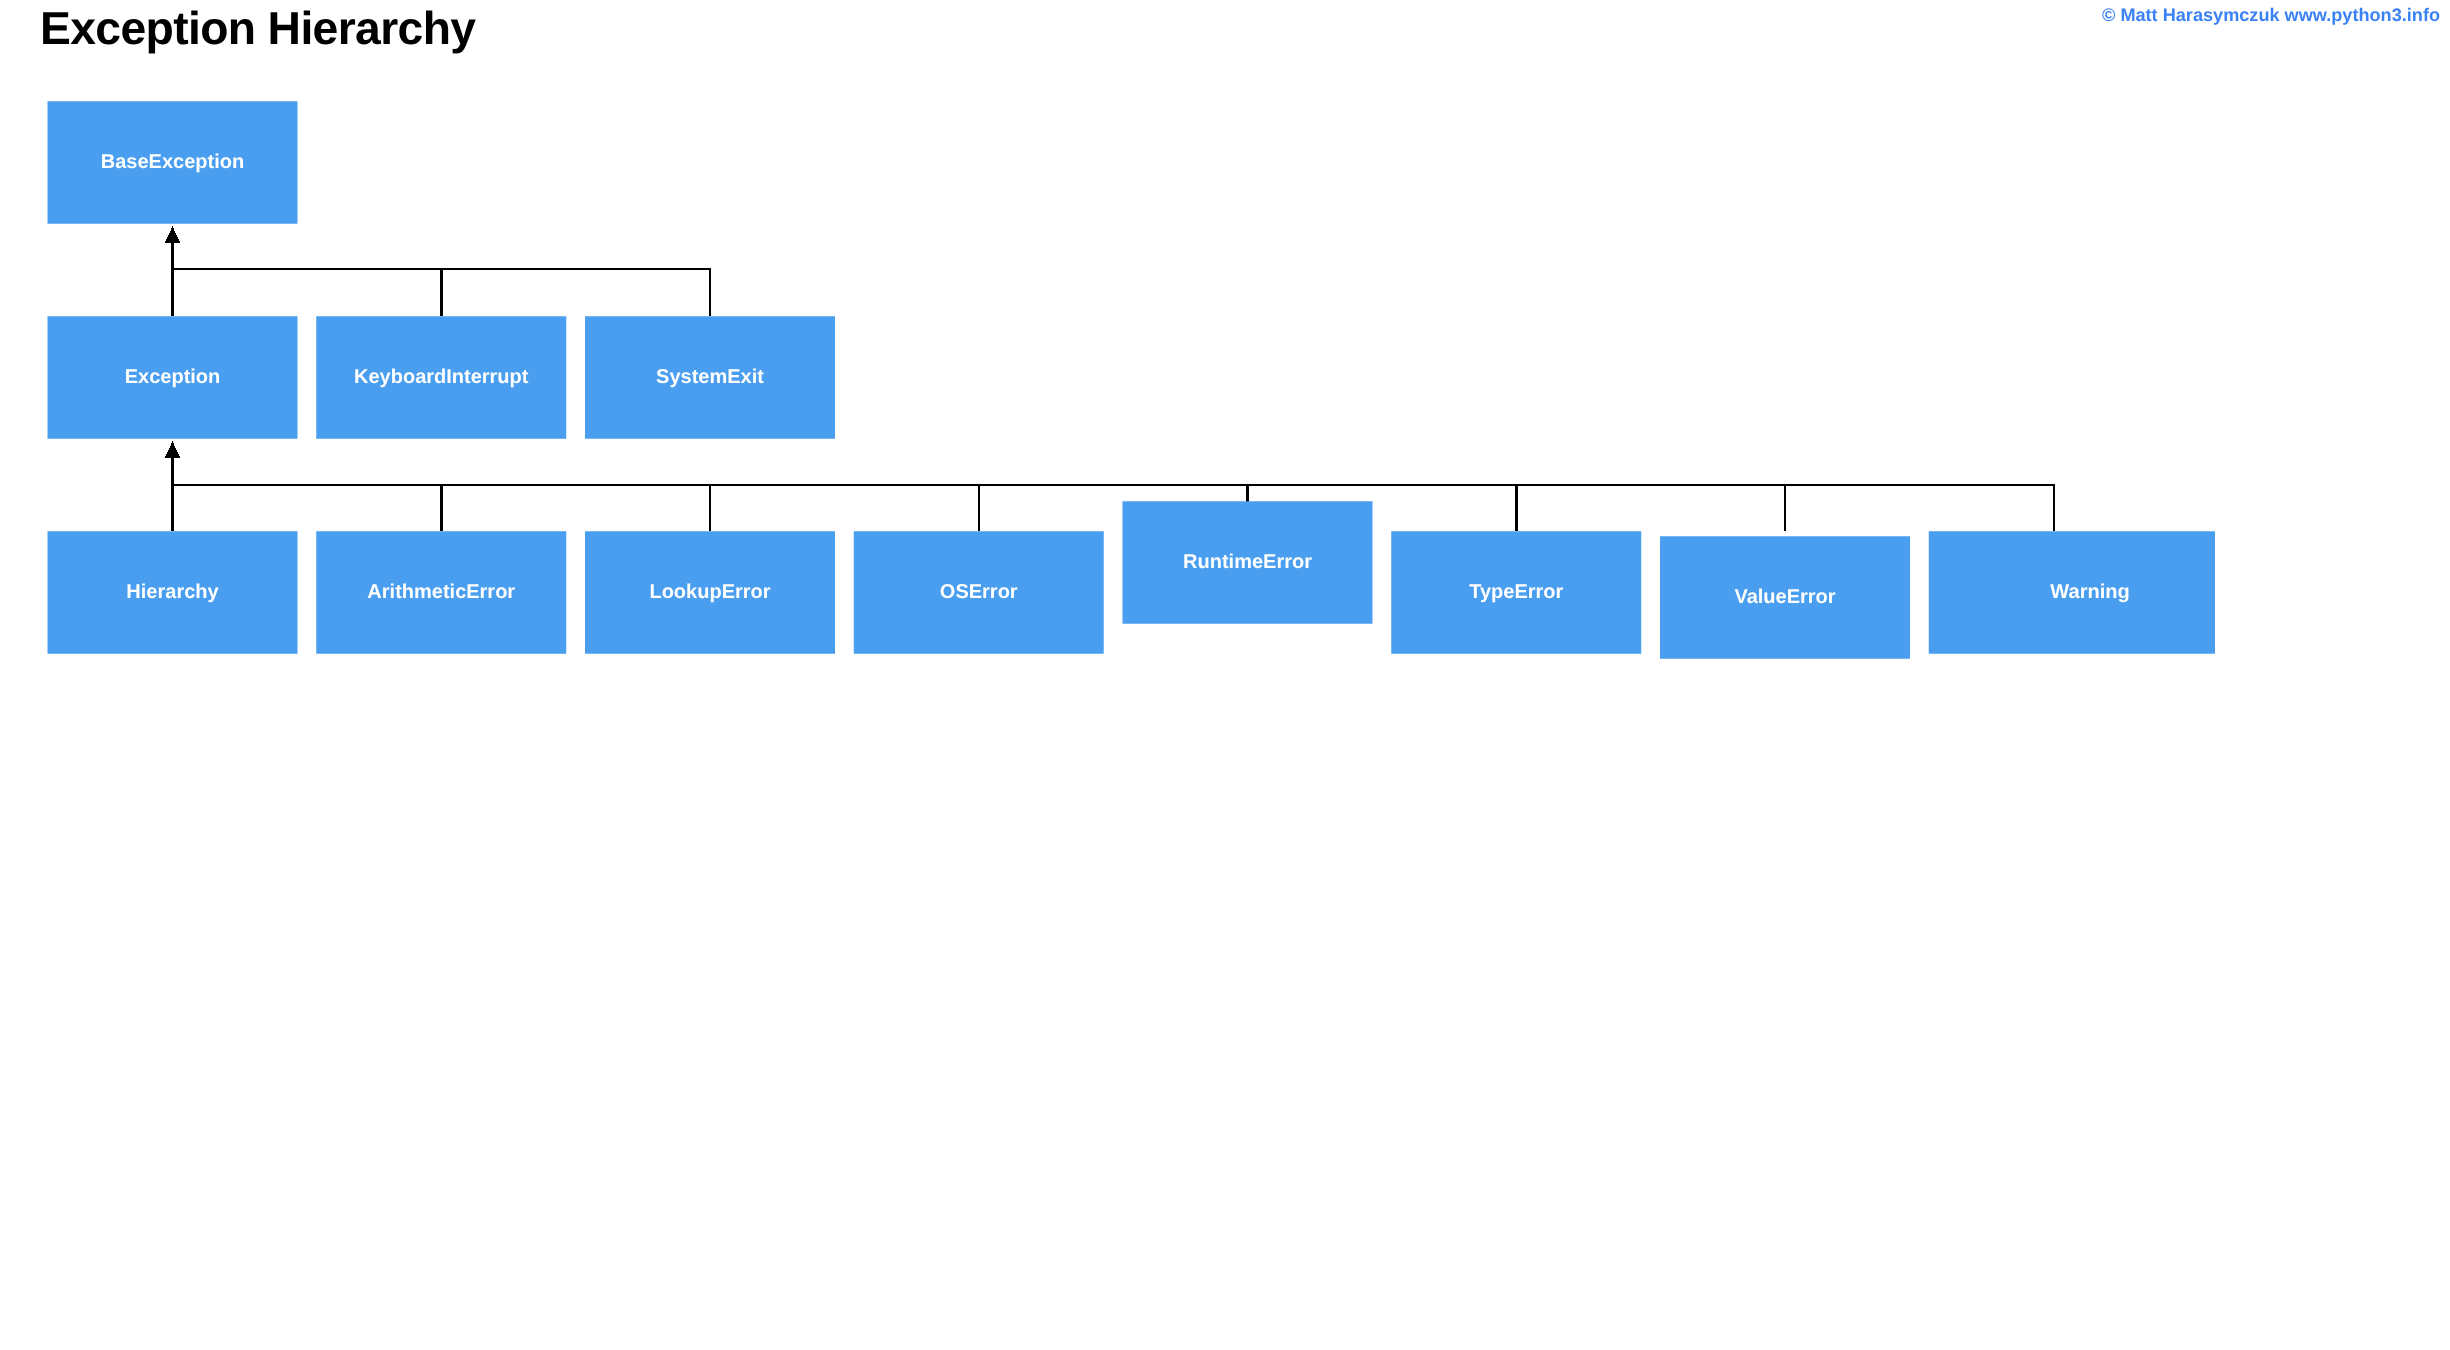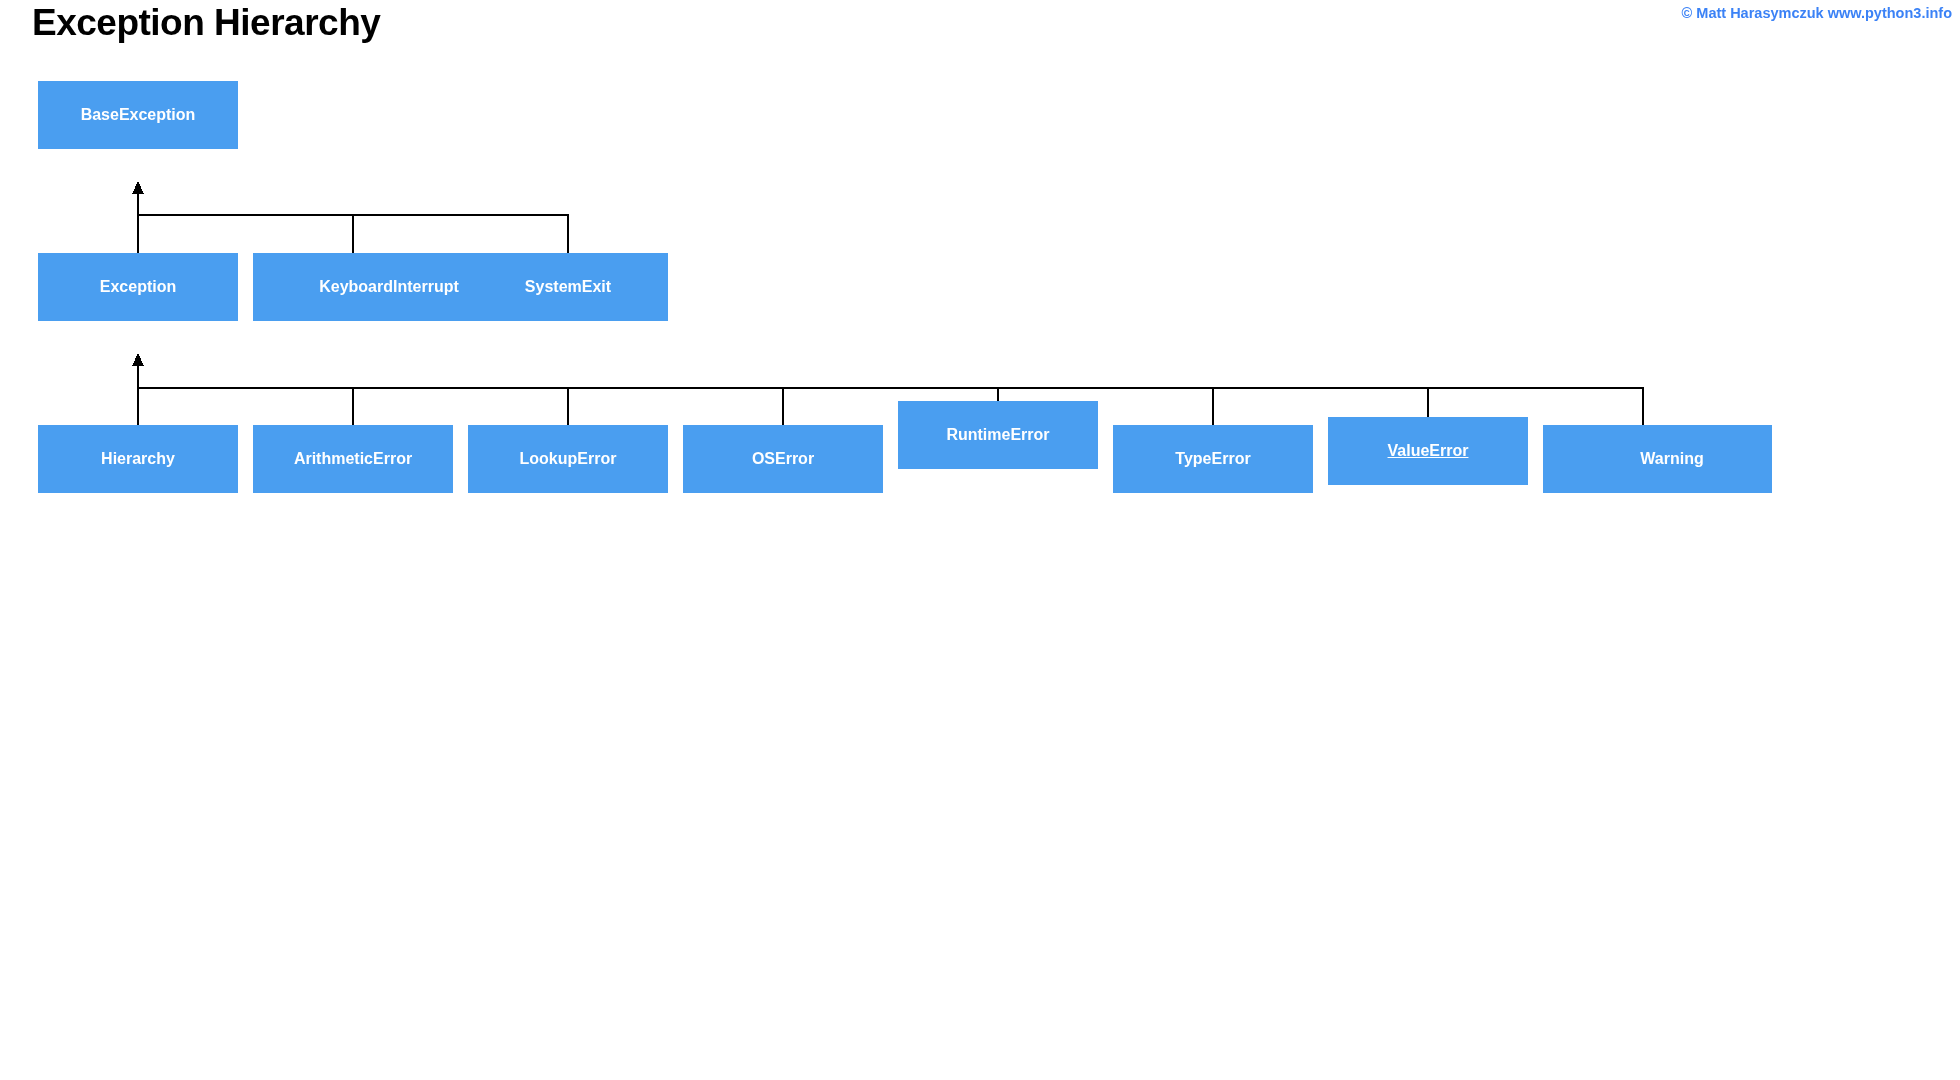--- a/index.html
+++ b/index.html
@@ -34,43 +34,43 @@
     position: absolute;
     left: 0;
     top: 0;
     width: 1960px;
     height: 1080px;
     pointer-events: none;
   }
   .node {
     position: absolute;
     width: 200px;
-    height: 68px;
+    height: 98px;
     background: #4A9EF0;
     color: #ffffff;
     display: flex;
     align-items: center;
     justify-content: center;
     text-align: right;
     font-size: 16px;
     font-weight: bold;
     white-space: nowrap;
   }
   
   .n-base      { left: 38px;   top: 81px;  }
   .n-exception { left: 38px;   top: 253px; }
-  .n-keyboard  { left: 253px;  top: 253px; padding-left: 36px; }
+  .n-keyboard  { left: 253px;  top: 253px; }
   .n-sysexit   { left: 468px;  top: 253px; }
   .r3-0 { left: 38px;   top: 425px; }
   .r3-1 { left: 253px;  top: 425px; }
   .r3-2 { left: 468px;  top: 425px; }
   .r3-3 { left: 683px;  top: 425px; }
   .r3-4 { left: 898px;  top: 401px; }
   .r3-5 { left: 1113px; top: 425px; }
-  .r3-6 { left: 1328px; top: 417px; text-decoration: underline; }
+  .r3-6 { left: 1328px; top: 429px; }
   .r3-7 { left: 1543px; top: 425px; padding-left: 29px; }
 </style>
 </head>
 <body>
 
 <div class="canvas">
 
   <div class="page-title">Exception Hierarchy</div>
   <div class="attribution">© Matt Harasymczuk www.python3.info</div>
 

